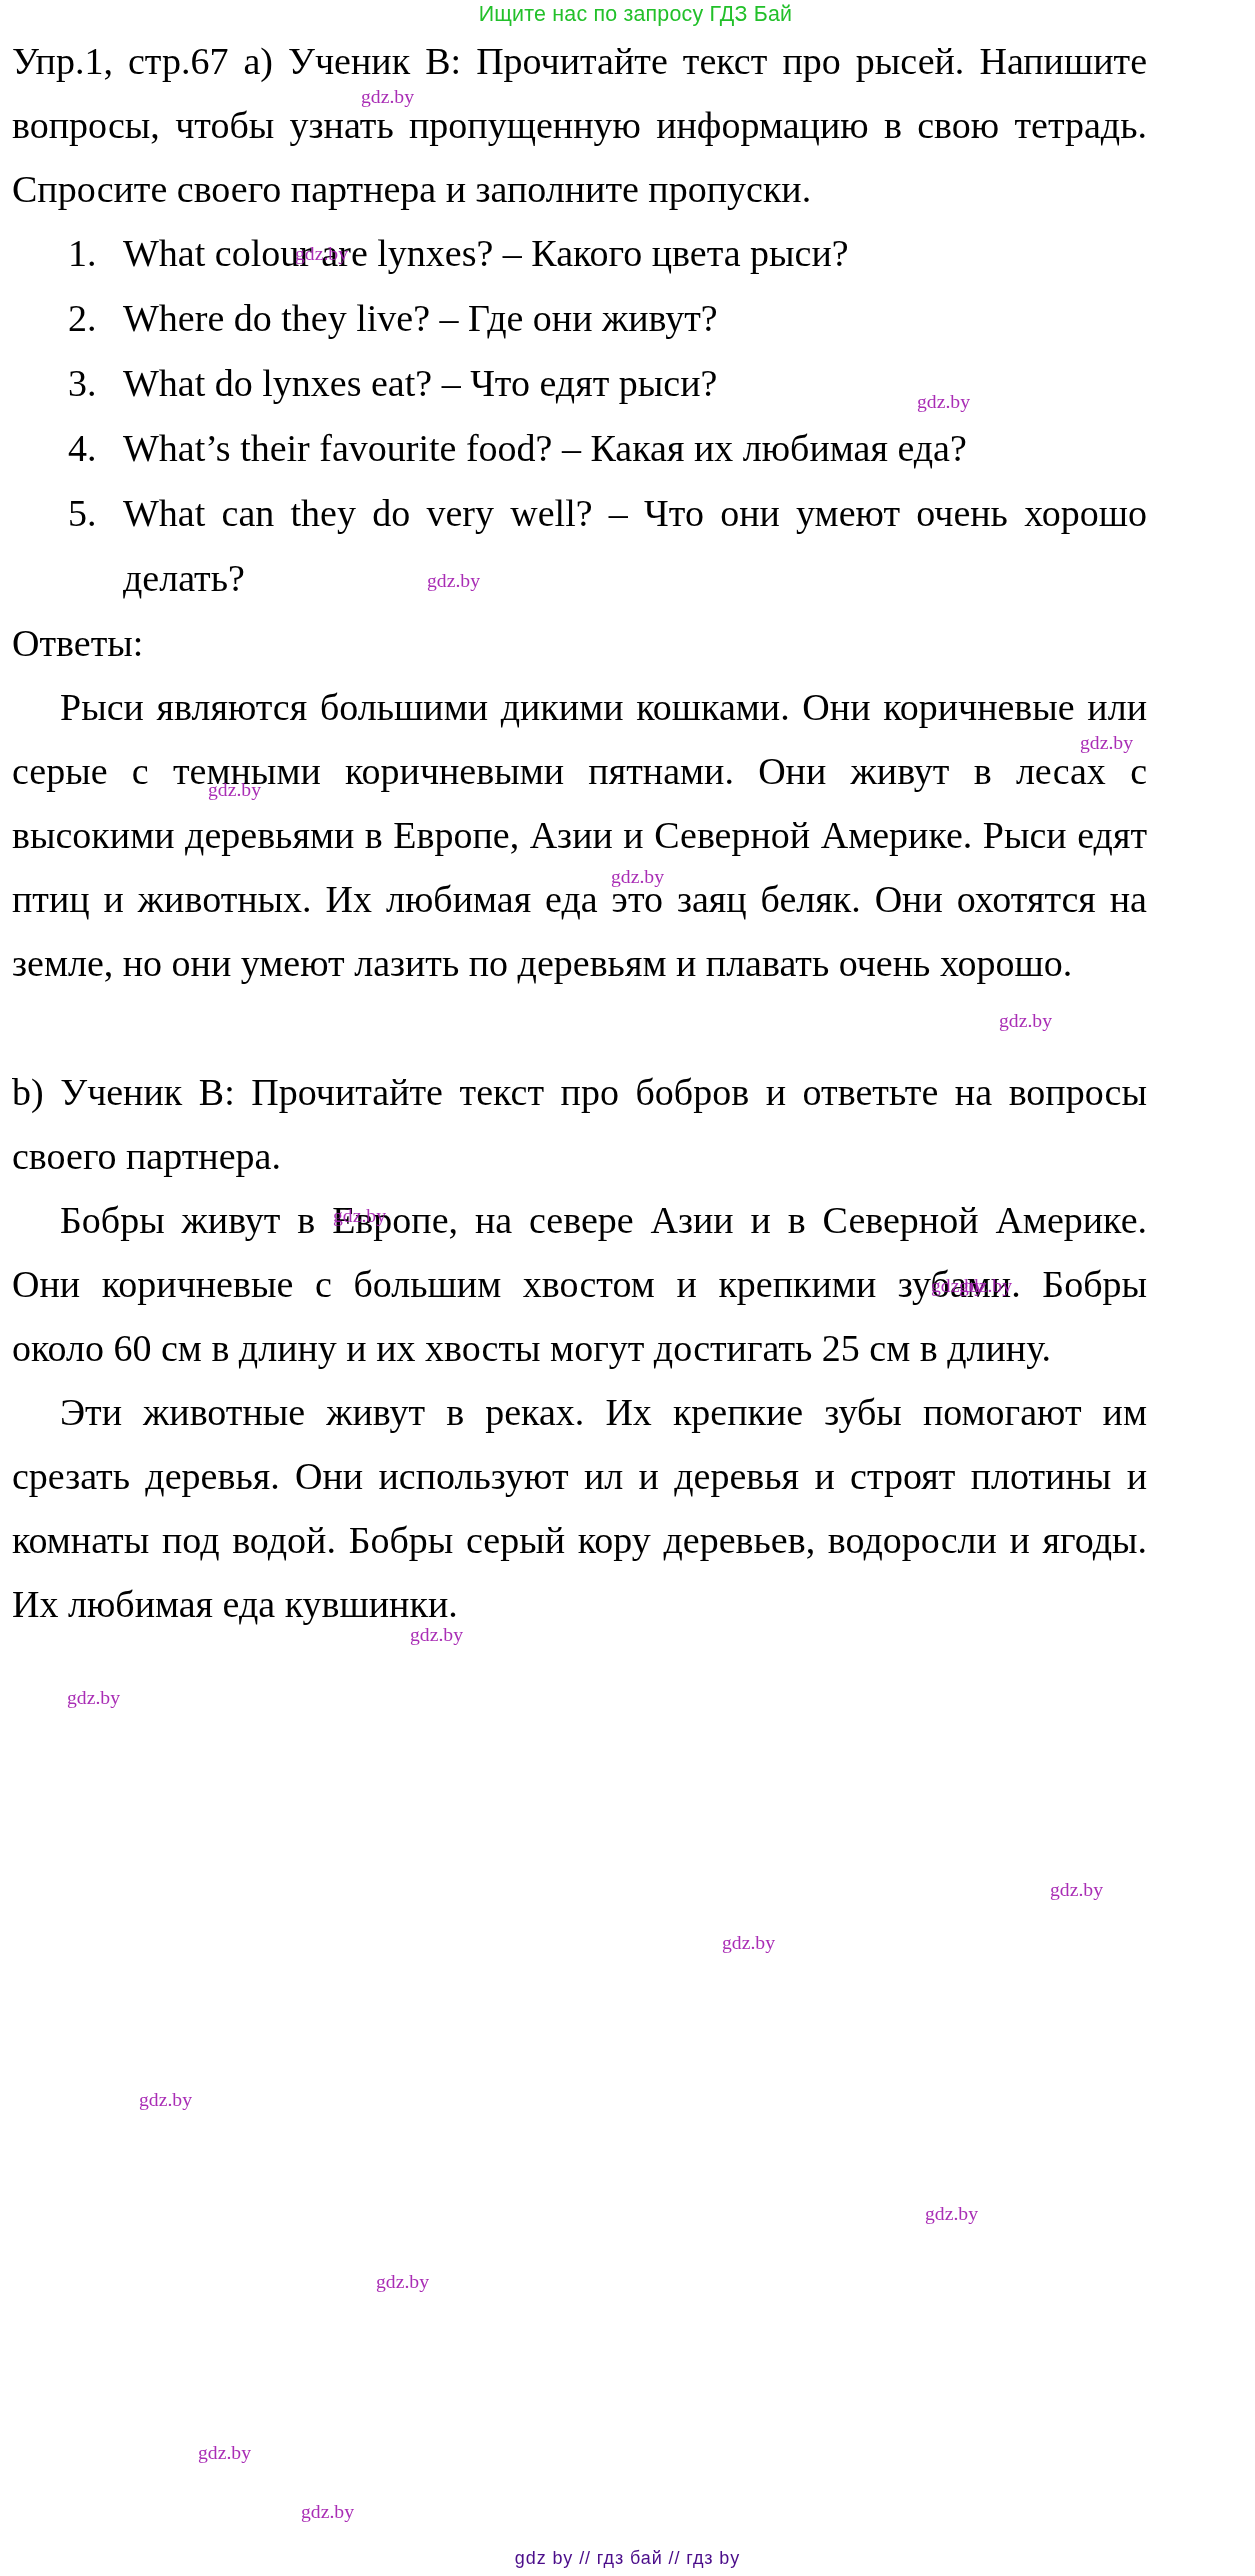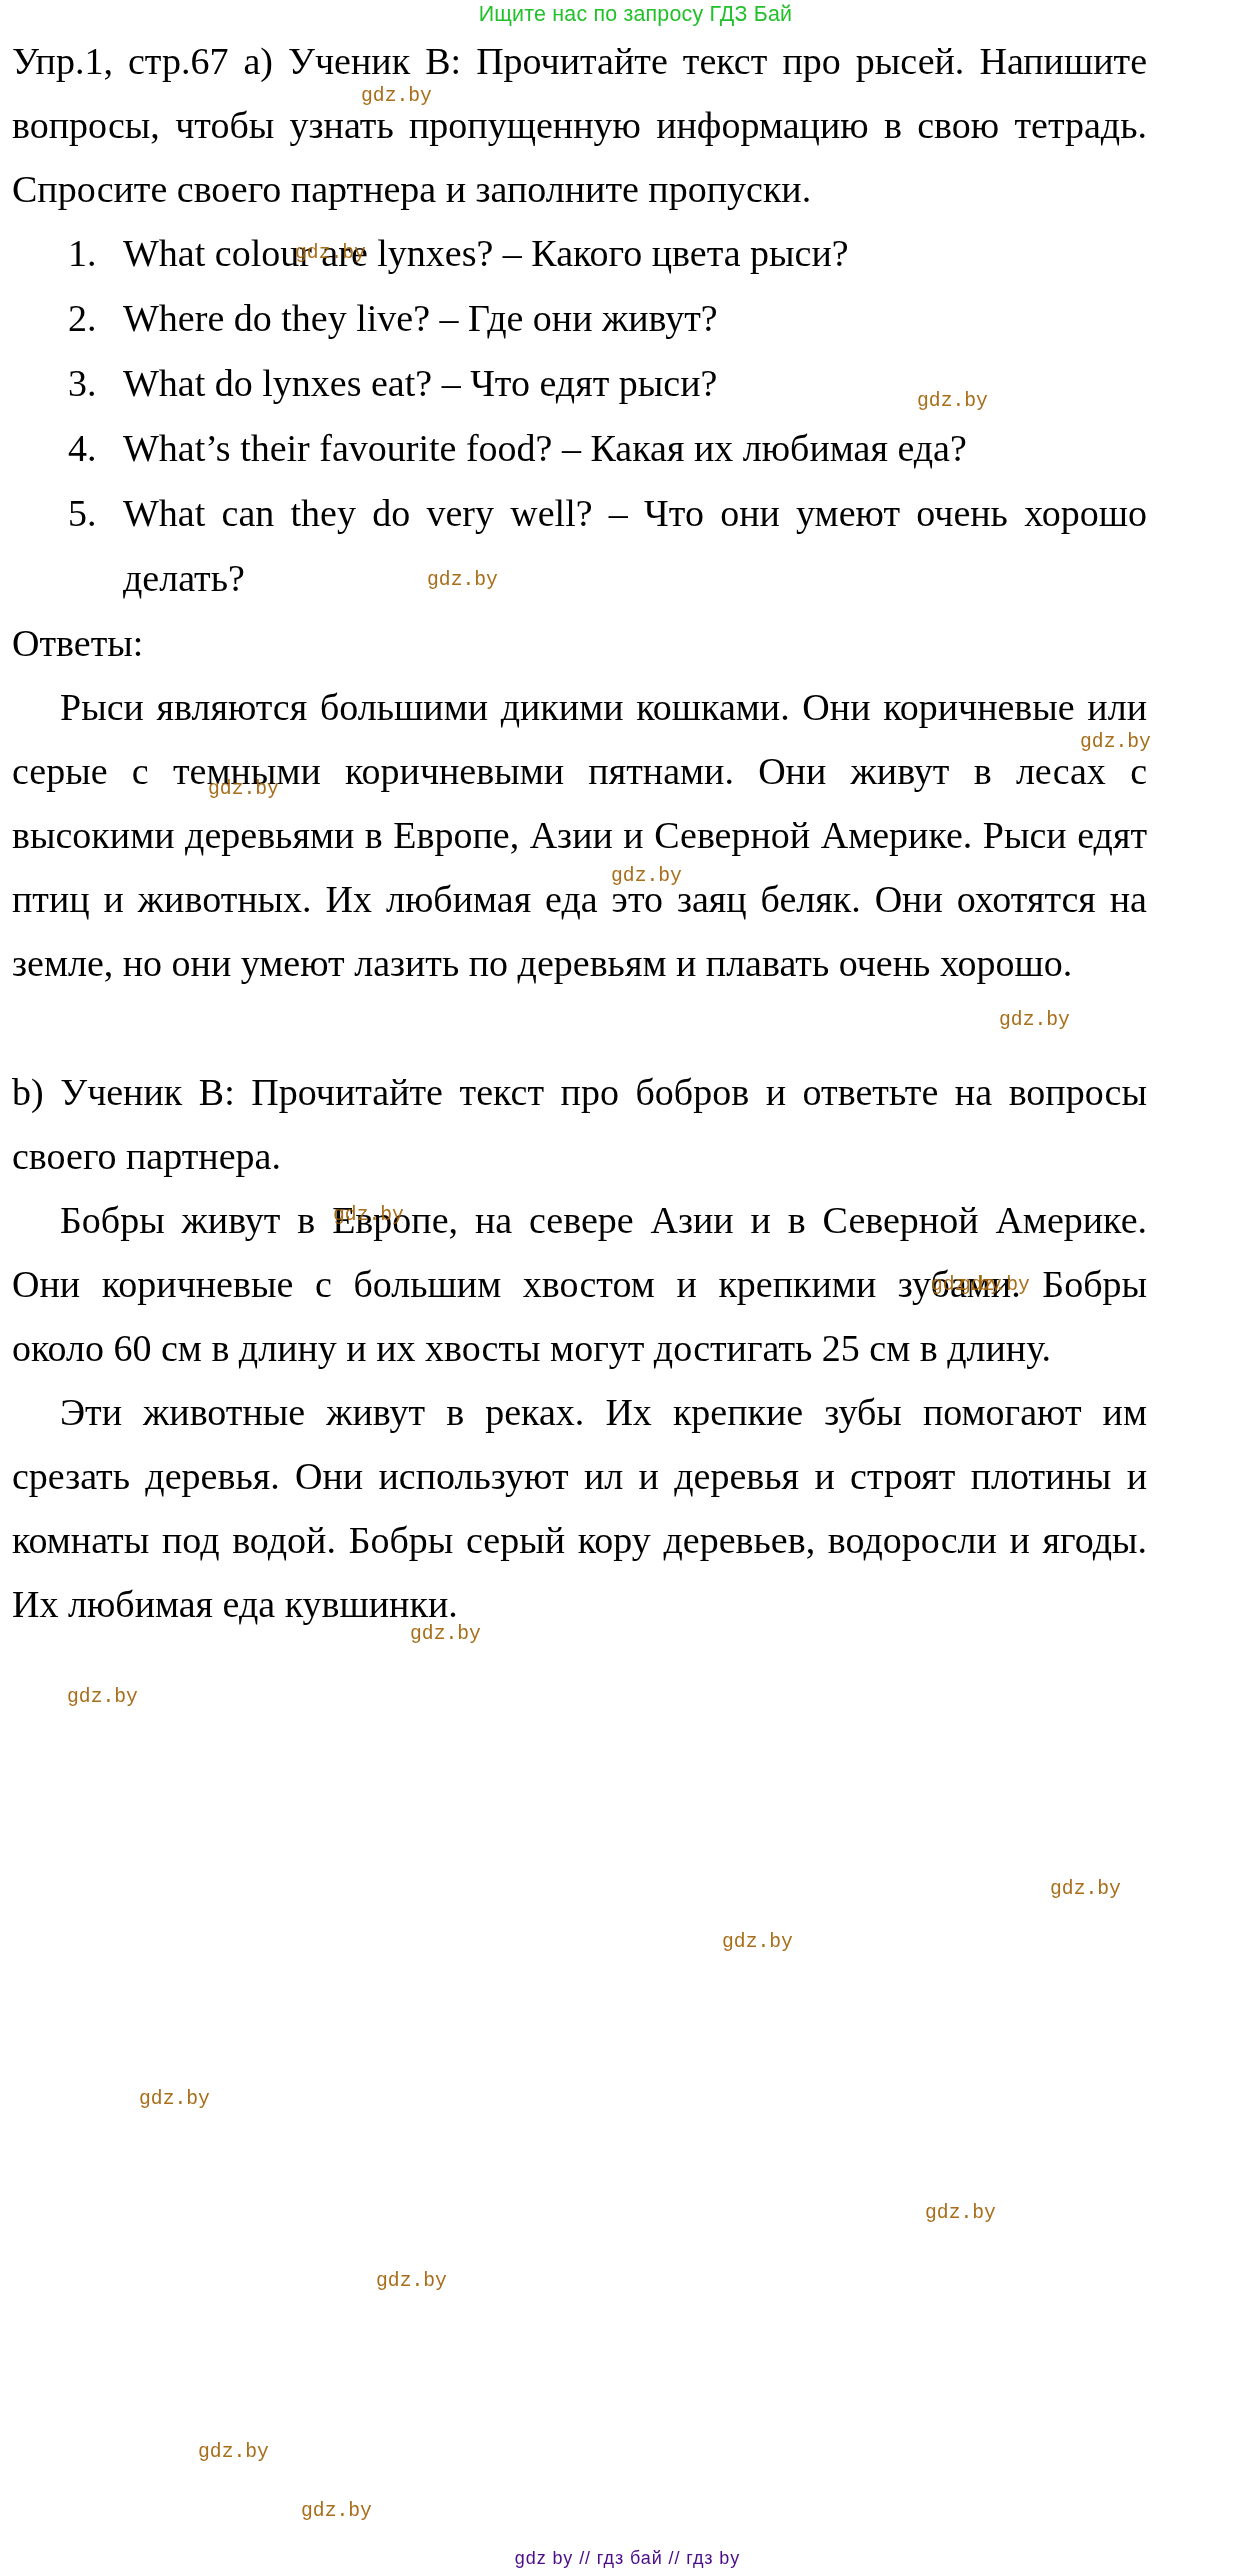--- a/index.html
+++ b/index.html
@@ -71,23 +71,23 @@
     padding-left: 17px;
     text-align: left;
     margin: 0;
   }
   ol.qlist > li::marker, ol.alist > li::marker { font-size: 38px; }
   .spacer-lg { height: 65px; }
 
   
   .wm {
     position: absolute;
-    font-family: Liberation Mono, monospace;
+    font-family: Liberation Serif, serif;
     font-size: 19.7px;
-    color: #a16207;
+    color: #a21caf;
     white-space: nowrap;
     pointer-events: none;
     z-index: 5;
     opacity: 0.92;
   }
 
   
   .footer {
     position: absolute;
     left: 0;

